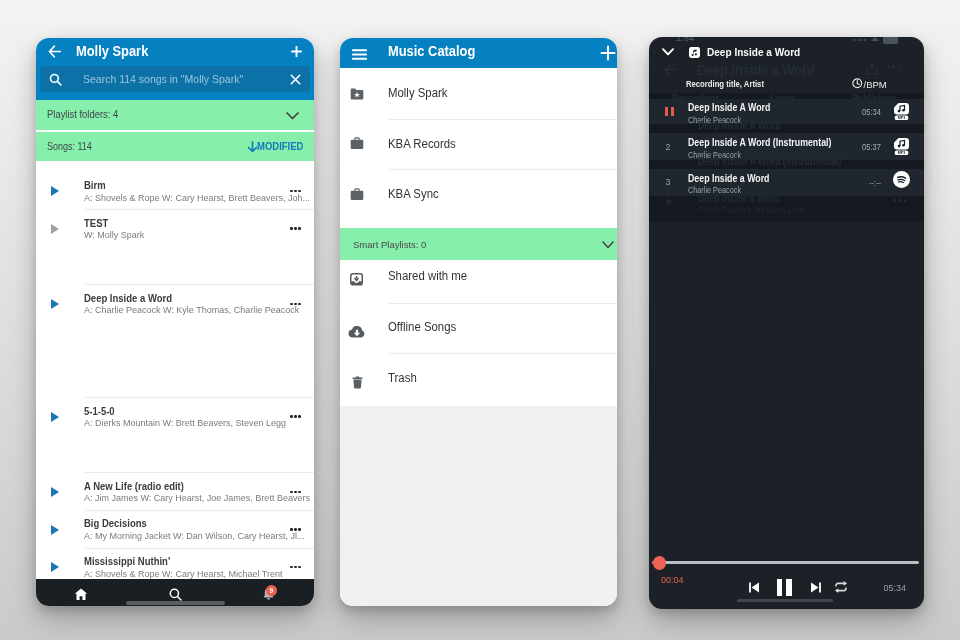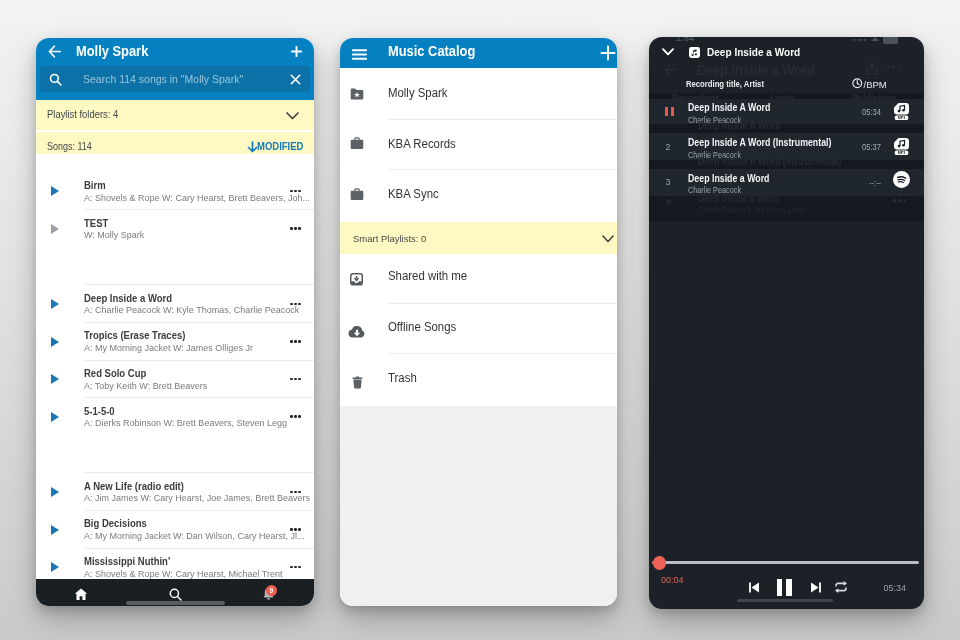--- a/index.html
+++ b/index.html
@@ -4,21 +4,21 @@
 body{width:960px;height:640px;position:relative;overflow:hidden;
  background:linear-gradient(180deg,#f3f3f3 0%,#cacaca 100%);
  font-family:"Liberation Sans",sans-serif;}
 .card{position:absolute;border-radius:13px;box-shadow:0 12px 26px rgba(0,0,0,.25),0 4px 10px rgba(0,0,0,.14);overflow:hidden}
 .abs{position:absolute}
 #c1{left:36px;top:38px;width:278px;height:568px;background:#fff}
 #c1 .hdr{position:absolute;left:0;top:0;width:100%;height:62px;background:#0581c1}
 #c1 .title{position:absolute;left:40px;top:5px;font-size:14px;font-weight:bold;color:#fff;transform:scaleX(0.92);transform-origin:left center}
 .sbox{position:absolute;left:4px;top:28px;width:270px;height:26px;background:#0b71a6;border-radius:3px}
 .sph{position:absolute;left:47px;top:34.5px;font-size:10.5px;color:#9cc6dd}
-.grow{position:absolute;left:0;width:100%;background:#fef9c3}
+.grow{position:absolute;left:0;width:100%;background:#86efac}
 .grow .t{position:absolute;left:11px;font-size:11.5px;color:#41464b;transform-origin:left center}
 .songs{position:absolute;left:0;top:131px;width:100%;height:416px;background:#fff}
 .song{position:absolute;left:0;width:100%;height:37.6px}
 .sep{position:absolute;left:48px;right:0;height:1px;background:#ececec}
 .st{position:absolute;left:48px;top:8px;font-size:10px;font-weight:bold;color:#3b3b40;white-space:nowrap;transform:scaleX(0.95);transform-origin:left center;max-width:225px;overflow:hidden}
 .ss{position:absolute;left:48px;top:20.5px;font-size:9px;color:#7b7b7b;white-space:nowrap}
 .ply{position:absolute;left:15.2px;top:14.2px;width:0;height:0;border-left:8.6px solid #176fae;border-top:5px solid transparent;border-bottom:5px solid transparent}
 .dots{position:absolute;left:254px;top:17.8px;width:12px;height:3px}
 .dots i{position:absolute;top:0;width:2.5px;height:2.5px;border-radius:50%;background:#23272b}
 .dots i:nth-child(1){left:0}.dots i:nth-child(2){left:4.2px}.dots i:nth-child(3){left:8.4px}
@@ -51,21 +51,21 @@
   <svg class="abs" style="left:253.5px;top:36px" width="11" height="11" viewBox="0 0 11 11">
       <path d="M1.3 1.3 L9.7 9.7 M9.7 1.3 L1.3 9.7" stroke="#fff" stroke-width="1.6" stroke-linecap="round"></path>
     </svg>
 
   <div class="grow" style="top:62px;height:30px">
       <div class="t" style="top:8px;transform:scaleX(0.82)">Playlist folders: 4</div>
     <svg class="abs" style="left:250px;top:11.5px" width="13" height="8" viewBox="0 0 13 8">
         <path d="M1 1 L6.5 6.5 L12 1" stroke="#444" stroke-width="1.7" fill="none" stroke-linecap="round" stroke-linejoin="round"></path>
       </svg>
   </div>
-  <div class="grow" style="top:94px;height:22px">
+  <div class="grow" style="top:94px;height:29px">
       <div class="t" style="top:7.5px;transform:scaleX(0.78)">Songs: 114</div>
     <svg class="abs" style="left:211px;top:9px" width="11" height="12" viewBox="0 0 11 12">
         <path d="M5.5 1 V10 M1.5 6.5 L5.5 10.5 L9.5 6.5" stroke="#137abd" stroke-width="1.7" fill="none" stroke-linecap="round" stroke-linejoin="round"></path>
       </svg>
     <div class="abs" style="left:220.5px;top:8.5px;font-size:10px;font-weight:bold;color:#137abd;transform:scaleX(0.95);transform-origin:left center">MODIFIED</div>
   </div>
 
   <div class="songs" id="songlist">
 <div class="song" style="top:3.0px">
  <span class="ply" style="border-left-color:#1b76b4"></span>
@@ -92,47 +92,25 @@
         <div class="sep" style="top:-0.5px"></div>
  <span class="ply" style="border-left-color:#1b76b4"></span>
  <div class="st">Deep Inside a Word</div>
         <div class="ss">A: Charlie Peacock W: Kyle Thomas, Charlie Peacock</div>
  <div class="dots">
           <i></i>
           <i></i>
           <i></i>
         </div>
 </div>
-<div class="song" style="top:153.4px">
-        <div class="sep" style="top:-0.5px"></div>
- <span class="ply" style="border-left-color:#1b76b4"></span>
- <div class="st">Tropics (Erase Traces)</div>
-        <div class="ss">A: My Morning Jacket W: James Olliges Jr</div>
- <div class="dots">
-          <i></i>
-          <i></i>
-          <i></i>
-        </div>
-</div>
-<div class="song" style="top:191.0px">
-        <div class="sep" style="top:-0.5px"></div>
- <span class="ply" style="border-left-color:#1b76b4"></span>
- <div class="st">Red Solo Cup</div>
-        <div class="ss">A: Toby Keith W: Brett Beavers</div>
- <div class="dots">
-          <i></i>
-          <i></i>
-          <i></i>
-        </div>
-</div>
 <div class="song" style="top:228.6px">
         <div class="sep" style="top:-0.5px"></div>
  <span class="ply" style="border-left-color:#1b76b4"></span>
  <div class="st">5-1-5-0</div>
-        <div class="ss">A: Dierks Robinson W: Brett Beavers, Steven Legg</div>
+        <div class="ss">A: Dierks Mountain W: Brett Beavers, Steven Legg</div>
  <div class="dots">
           <i></i>
           <i></i>
           <i></i>
         </div>
 </div>
 <div class="song" style="top:303.8px">
         <div class="sep" style="top:-0.5px"></div>
  <span class="ply" style="border-left-color:#1b76b4"></span>
  <div class="st">A New Life (radio edit)</div>
@@ -206,21 +184,21 @@
       <rect x="0.7" y="2.8" width="12.6" height="9.2" rx="1.3" fill="#5b6165"></rect>
       <path d="M4.8 2.8 V1.9 a1 1 0 0 1 1 -1 H8.2 a1 1 0 0 1 1 1 V2.8" stroke="#5b6165" stroke-width="1.3" fill="none"></path>
     </svg>
   <div class="sep" style="top:131.2px"></div>
   <div class="mrow-t" style="top:149px">KBA Sync</div>
   <svg class="abs" style="left:10px;top:150px" width="14" height="12.5" viewBox="0 0 14 12.5">
       <rect x="0.7" y="2.8" width="12.6" height="9.2" rx="1.3" fill="#5b6165"></rect>
       <path d="M4.8 2.8 V1.9 a1 1 0 0 1 1 -1 H8.2 a1 1 0 0 1 1 1 V2.8" stroke="#5b6165" stroke-width="1.3" fill="none"></path>
     </svg>
 
-  <div class="grow" style="top:184px;height:32.2px">
+  <div class="grow" style="top:190px;height:32.2px">
       <div class="t" style="left:13px;top:11px;font-size:9.5px;color:#4a4a4a">Smart Playlists: 0</div>
     <svg class="abs" style="left:262px;top:12.5px" width="12" height="8" viewBox="0 0 12 8">
         <path d="M1 1 L6 6.5 L11 1" stroke="#444" stroke-width="1.6" fill="none" stroke-linecap="round" stroke-linejoin="round"></path>
       </svg>
   </div>
 
   <div class="mrow-t" style="top:231px">Shared with me</div>
   <svg class="abs" style="left:10px;top:235px" width="13" height="12.5" viewBox="0 0 13 12.5">
       <rect x="0.75" y="0.75" width="11.5" height="11" rx="2.1" stroke="#545a5e" stroke-width="1.5" fill="none"></rect>
       <path d="M6.5 3 V5.4 M4.5 5 L6.5 7.4 L8.5 5" stroke="#545a5e" stroke-width="1.5" fill="none" stroke-linejoin="round"></path>

